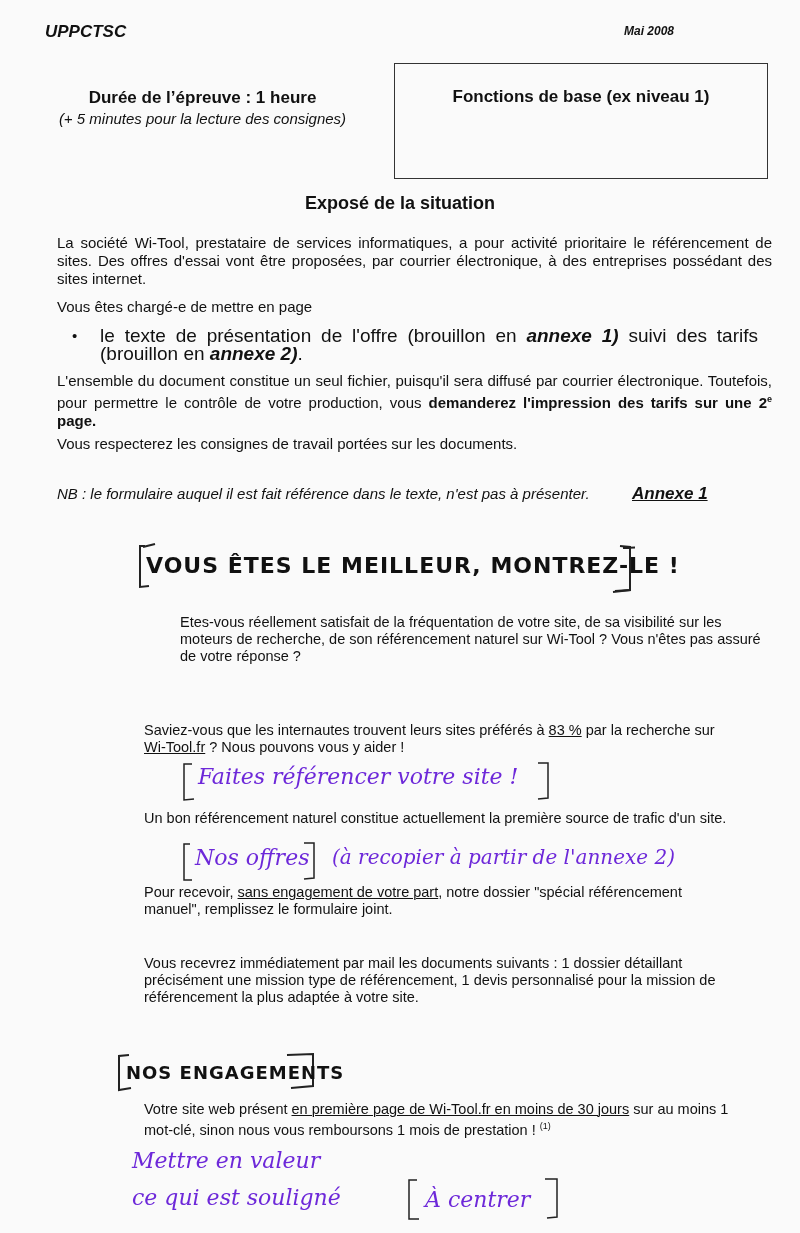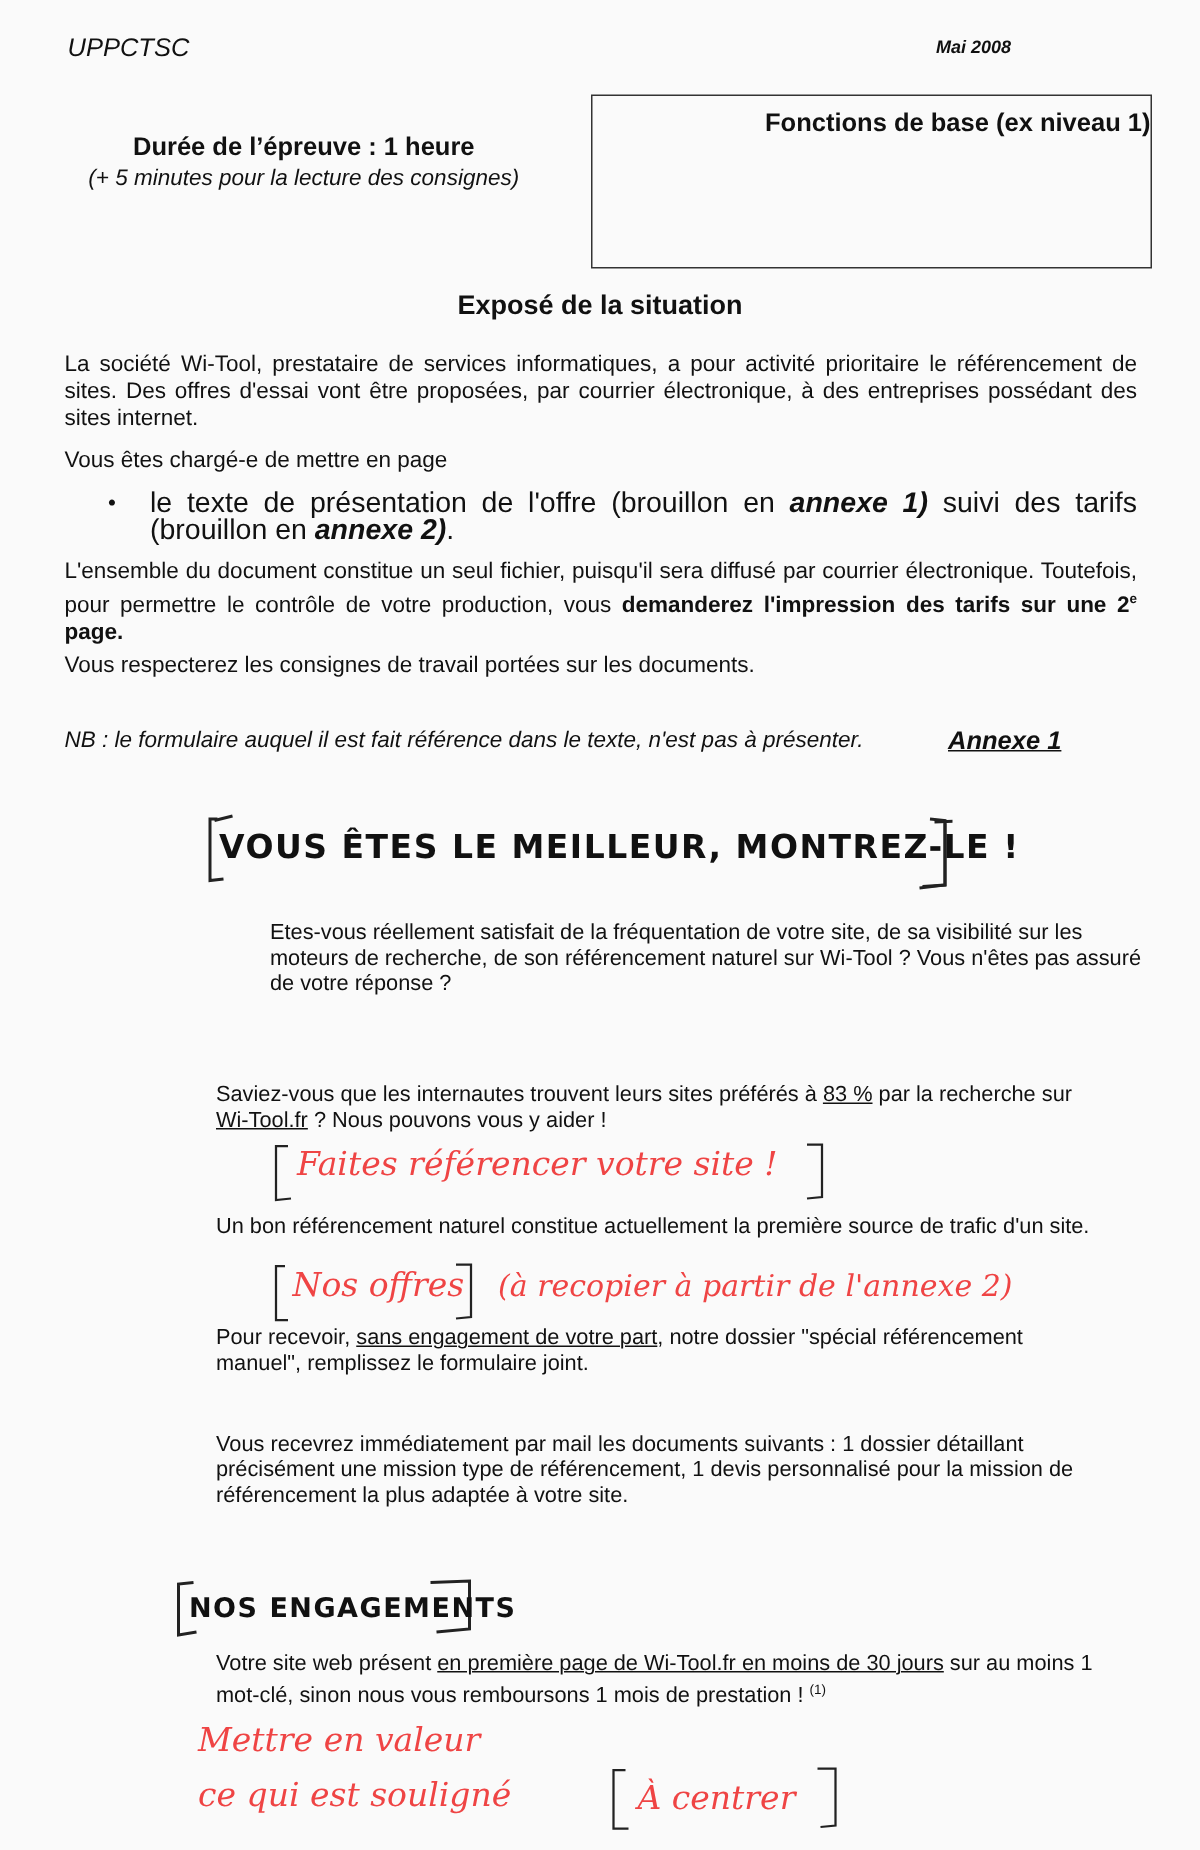--- a/index.html
+++ b/index.html
@@ -1,38 +1,38 @@
 <!DOCTYPE html>
 <html><head>
 <meta charset="utf-8">
 <style>
   html, body { margin: 0; padding: 0; }
   body {
     width: 800px; height: 1233px; background: #fafafa; position: relative; overflow: hidden;
     font-family: "Liberation Sans", sans-serif; color: #111;
   }
   .abs { position: absolute; }
-  .hdr-left { left: 45px; top: 22px; font-size: 17px; font-weight: normal; font-style: italic; }
+  .hdr-left { left: 45px; top: 22px; font-size: 17px; font-weight: bold; font-style: italic; }
   .hdr-right { left: 624px; top: 24px; font-size: 12px; font-weight: bold; font-style: italic; }
   .duree { left: 20px; top: 88px; width: 365px; text-align: center; }
   .duree .t1 { font-size: 17px; font-weight: bold; }
   .duree .t2 { font-size: 15px; font-style: italic; margin-top: 2px; }
   .box { left: 394px; top: 63px; width: 374px; height: 116px; border: 1.5px solid #333; box-sizing: border-box; text-align: center; }
   .box .b1 { font-size: 17px; font-weight: bold; margin-top: 24px; }
-  .box .b2 { font-size: 17px; font-weight: bold; margin-top: 8px; text-align: right; }
+  .box .b2 { font-size: 17px; font-weight: bold; margin-top: 23px; }
   .section-title { left: 0; width: 800px; top: 193px; text-align: center; font-size: 18px; font-weight: bold; }
-  .p { left: 43px; width: 715px; font-size: 15px; line-height: 18px; text-align: justify; }
+  .p { left: 57px; width: 715px; font-size: 15px; line-height: 18px; text-align: justify; }
   .bullet-dot { left: 72px; font-size: 15px; }
   .bullet-text { left: 100px; width: 658px; font-size: 19px; line-height: 18px; text-align: justify; }
   .annexe { left: 632px; top: 484px; font-size: 17px; font-weight: bold; font-style: italic; text-decoration: underline; }
   .bracket-title {
     font-family: "DejaVu Sans", sans-serif; font-weight: bold; font-size: 22px; letter-spacing: 1px;
   }
   .body2 { left: 144px; width: 590px; font-size: 14.5px; line-height: 17px; }
-  .hand { font-family: "DejaVu Serif", serif; font-style: italic; font-size: 22px; color: #ef4444; }
+  .hand { font-family: "DejaVu Serif", serif; font-style: italic; font-size: 22px; color: #6d28d9; }
   u { text-decoration-thickness: 1px; }
 </style>
 </head>
 <body>
 
 <div class="abs hdr-left">UPPCTSC</div>
 <div class="abs hdr-right">Mai 2008</div>
 
 <div class="abs duree">
   <div class="t1">Durée de l’épreuve : 1 heure</div>

